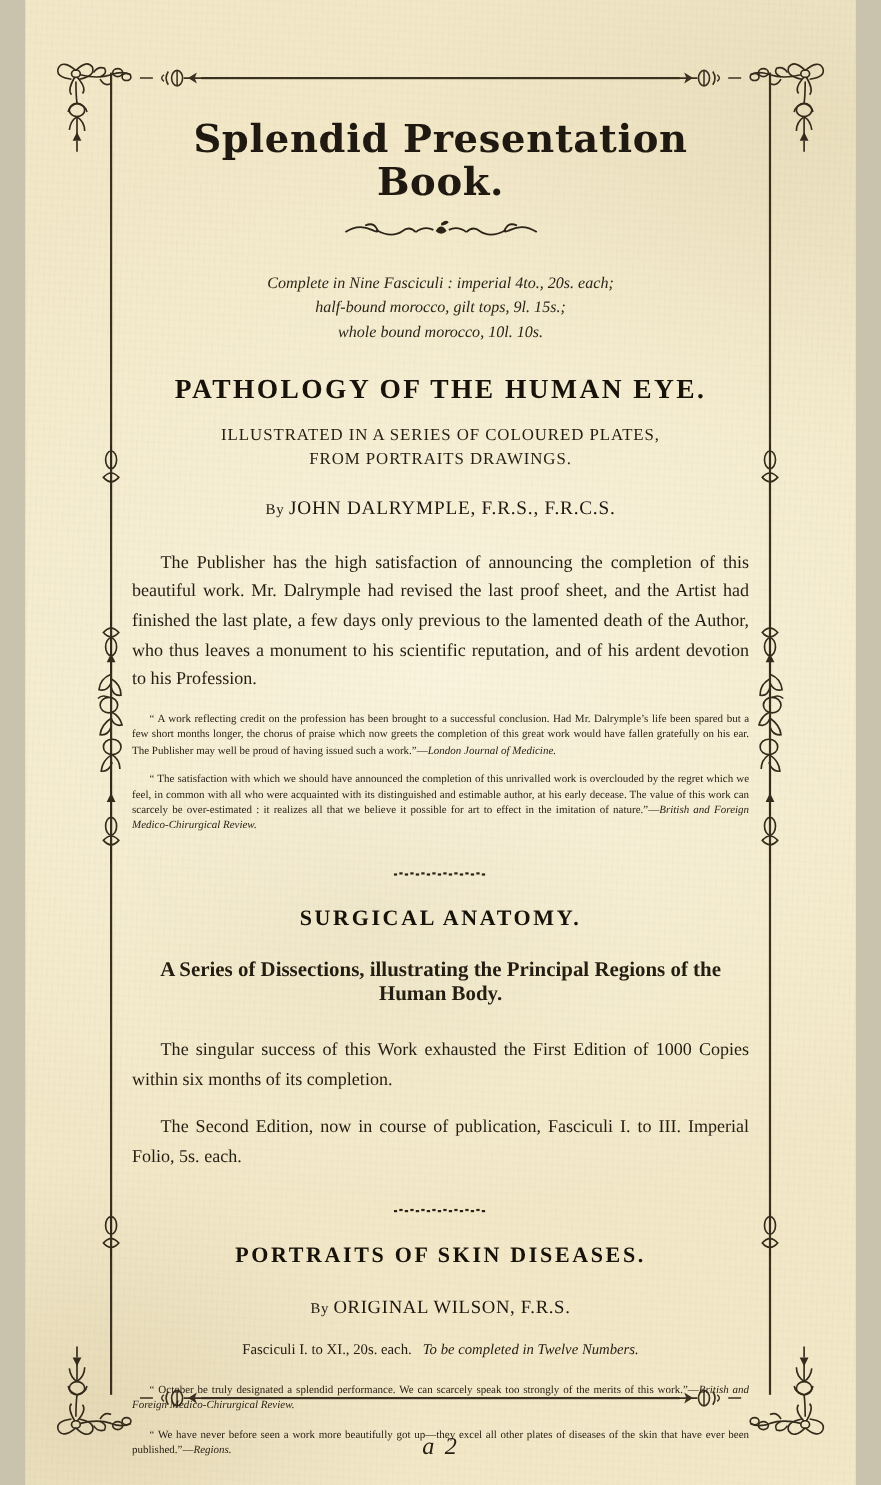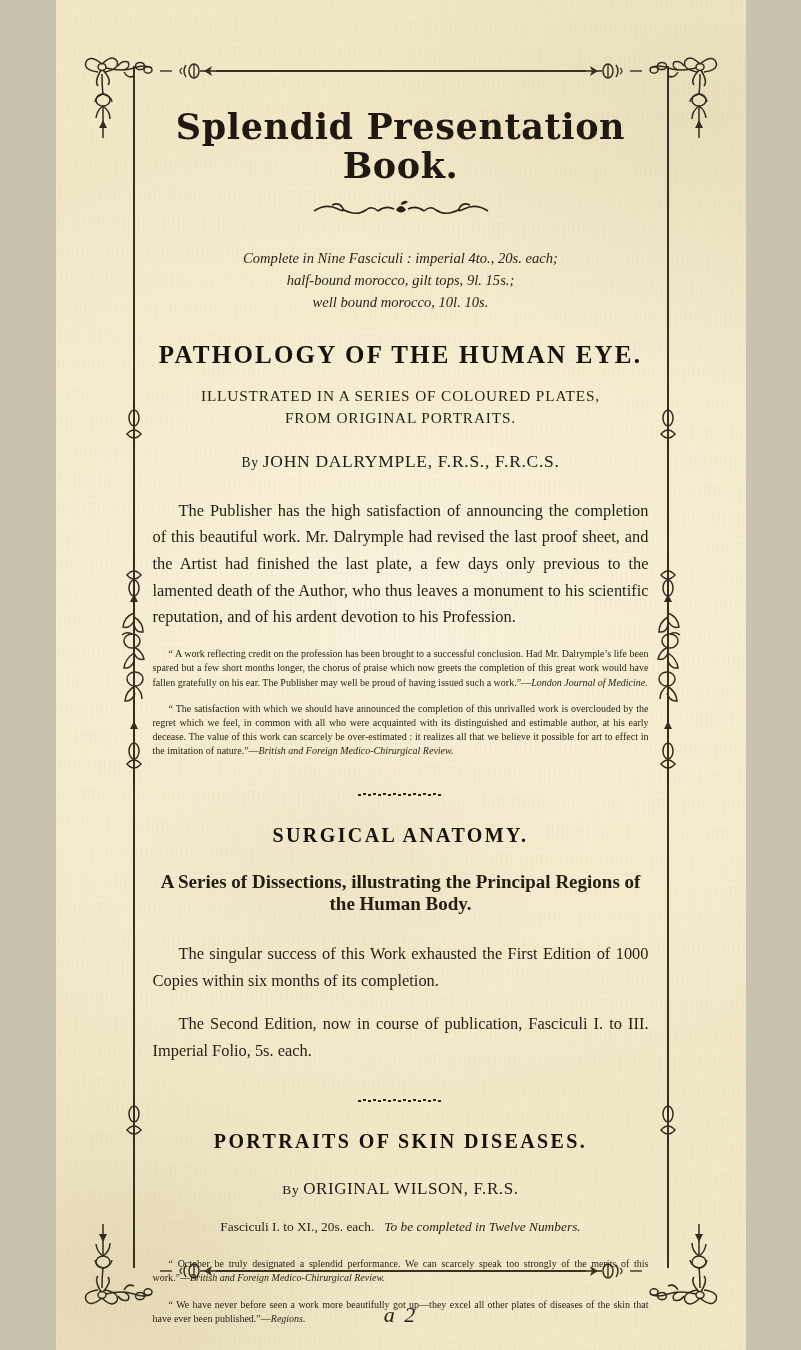--- a/index.html
+++ b/index.html
@@ -2,21 +2,21 @@
 <html><head>
 <meta charset="utf-8">
 <style>
   html, body {
     margin: 0;
     padding: 0;
     background: #c9c2ac;
   }
   .page {
     position: relative;
-    width: 690px;
+    width: 755px;
     height: 1350px;
     margin: 0 auto;
     background: #f2e8c8;
     background-image:
       radial-gradient(ellipse 900px 700px at 50% 45%, rgba(255,252,238,0.55) 0%, rgba(255,252,238,0) 70%),
       radial-gradient(ellipse 400px 300px at 8% 95%, rgba(206,190,150,0.35) 0%, rgba(206,190,150,0) 75%),
       radial-gradient(ellipse 500px 400px at 95% 8%, rgba(214,200,162,0.30) 0%, rgba(214,200,162,0) 75%),
       radial-gradient(ellipse 300px 240px at 42% 62%, rgba(200,184,142,0.22) 0%, rgba(200,184,142,0) 80%);
     overflow: hidden;
     font-family: "Liberation Serif", "DejaVu Serif", serif;
@@ -509,27 +509,27 @@
           <path d="M176 12 Q164 4 152 10 Q144 14 148 8 Q151 3 158 6"></path>
         </g>
         <path d="M84 11 Q89 3 94 11 Q89 16 84 11 Z" fill="#2b2318"></path>
         <path d="M89 4 Q93 0 96 3 Q93 6 89 6 Z" fill="#2b2318"></path>
       </svg>
     </div>
 
     <div class="sub-italic">
       <div>Complete in Nine Fasciculi : imperial 4to., 20s. each;</div>
       <div>half-bound morocco, gilt tops, 9l. 15s.;</div>
-      <div>well bound morocco, 10l. 10s.</div>
+      <div>whole bound morocco, 10l. 10s.</div>
     </div>
 
     <div class="head-1">PATHOLOGY OF THE HUMAN EYE.</div>
     <div class="head-sub">
       <div>ILLUSTRATED IN A SERIES OF COLOURED PLATES,</div>
-      <div>FROM ORIGINAL PORTRAITS.</div>
+      <div>FROM PORTRAITS DRAWINGS.</div>
     </div>
     <div class="byline">
       <span class="sc">By </span><span>JOHN DALRYMPLE, F.R.S., F.R.C.S.</span>
     </div>
 
     <p class="body-para">The Publisher has the high satisfaction of announcing the completion of this beautiful work. Mr. Dalrymple had revised the last proof sheet, and the Artist had finished the last plate, a few days only previous to the lamented death of the Author, who thus leaves a monument to his scientific reputation, and of his ardent devotion to his Profession.</p>
 
     <p class="quote">
       <span>“ A work reflecting credit on the profession has been brought to a successful conclusion. Had Mr. Dalrymple’s life been spared but a few short months longer, the chorus of praise which now greets the completion of this great work would have fallen gratefully on his ear. The Publisher may well be proud of having issued such a work.”—</span><i>London Journal of Medicine.</i>
     </p>

